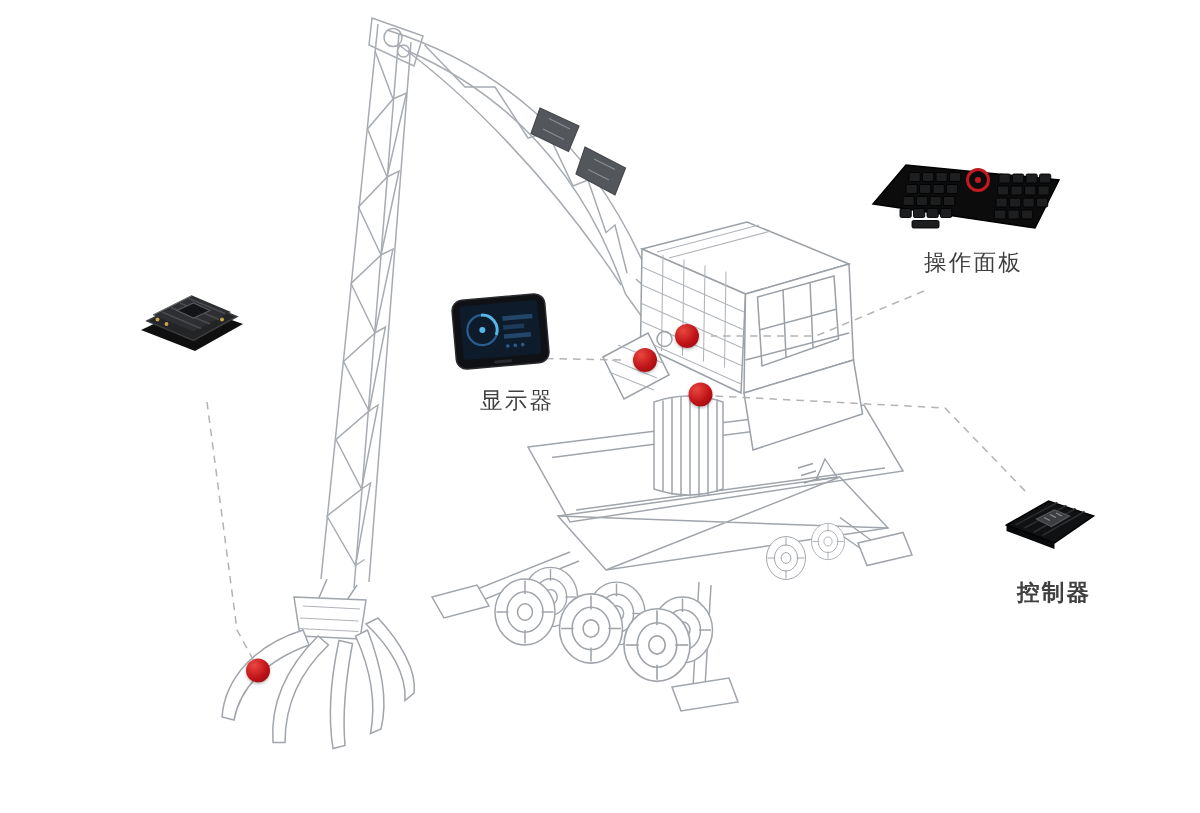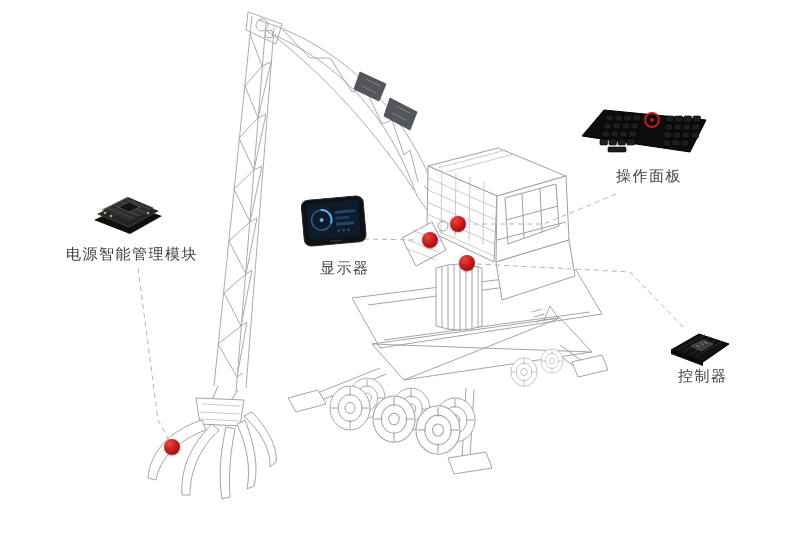--- a/index.html
+++ b/index.html
@@ -222,23 +222,22 @@
   <div class="thumb" style="left:667px;top:324px;">
     <svg width="66" height="46" viewBox="0 0 66 46">
       <polygon points="4,26 36,38 36,42 4,30" fill="#08090a"></polygon>
       <polygon points="4,26 32,10 62,20 36,38" fill="#101113" stroke="#000000"></polygon>
       <path d="M10,26 L38,11 M16,28 L44,13 M22,31 L50,15 M28,33 L56,17" stroke="#2c2d30" stroke-width="1" fill="none"></path>
       <polygon points="24,22 36,16 46,20 34,27" fill="#3c3e42" stroke="#55575b" stroke-width="0.8"></polygon>
       <path d="M29,21 L33,23 M33,19 L37,21 M37,18 L41,20" stroke="#8a8c90" stroke-width="0.8" fill="none"></path>
     </svg>
   </div>
 
-  <div class="label" style="left:66px;top:246px;">电源智能管理模块</div>
   <div class="label" style="left:320px;top:260px;">显示器</div>
   <div class="label" style="left:616px;top:168px;">操作面板</div>
-  <div class="label" style="left:678px;top:368px;">控制器</div>
+  <div class="label" style="left:678px;top:388px;font-weight:bold;">控制器</div>
 
   <div class="hotspot" style="left:422px;top:232px;"></div>
   <div class="hotspot" style="left:450px;top:216px;"></div>
   <div class="hotspot" style="left:459px;top:255px;"></div>
   <div class="hotspot" style="left:164px;top:439px;"></div>
 
 </div>
 
 </body></html>

